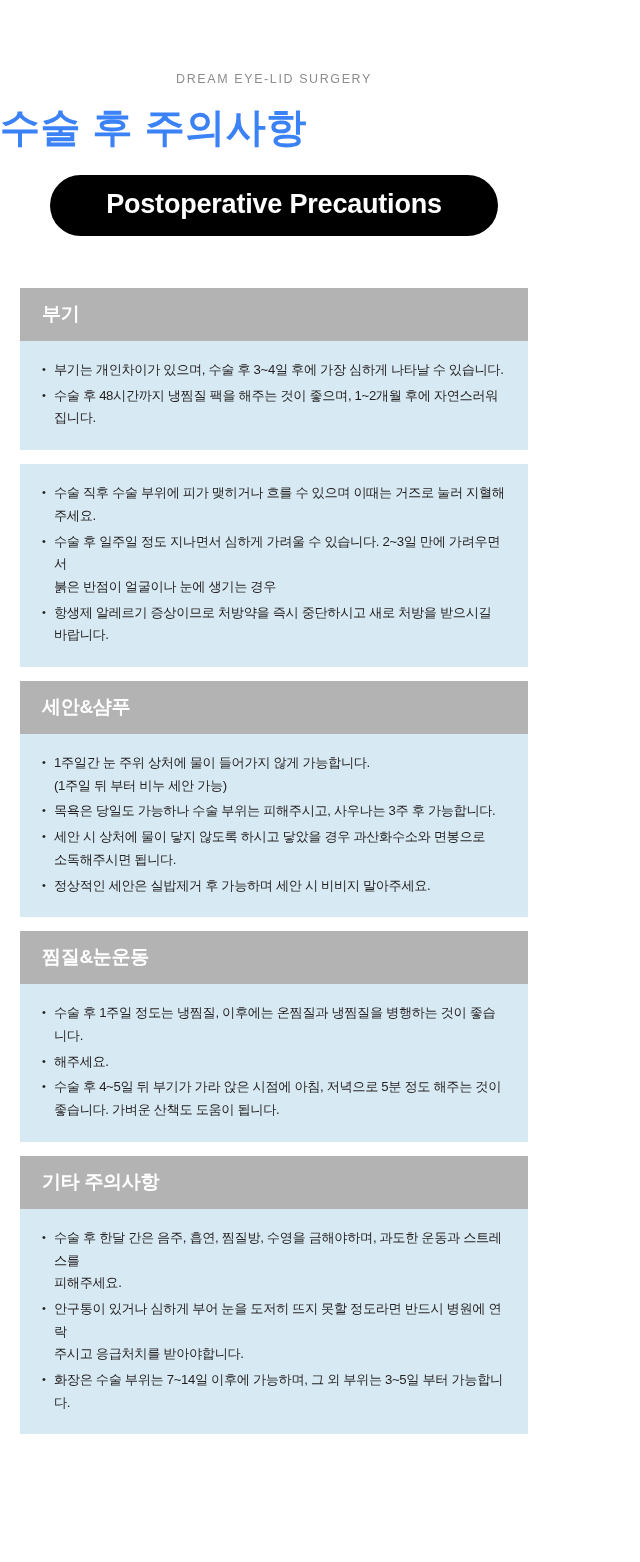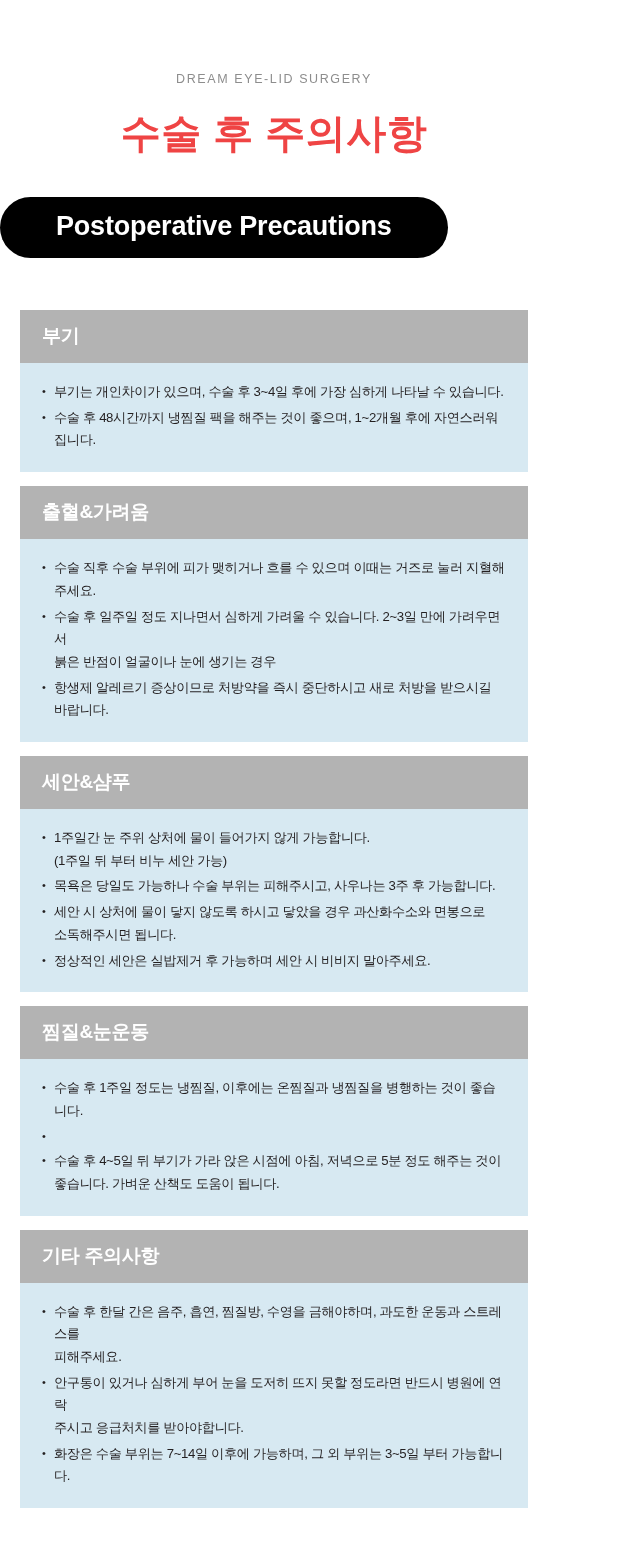--- a/index.html
+++ b/index.html
@@ -17,30 +17,31 @@
     padding-top: 72px;
   }
   .eyebrow {
     text-align: center;
     font-size: 12.5px;
     letter-spacing: 1.6px;
     color: #8d8d8d;
     font-weight: 400;
   }
   .main-title {
-    text-align: center;
+    text-align: left;
     font-size: 40px;
     font-weight: 700;
     letter-spacing: 0.5px;
-    margin-top: 20px;
-    color: #ef4444;
+    margin-top: 14px;
+    color: #3b82f6;
   }
   .pill-wrap {
     display: flex;
-    margin-top: 36px;
+    justify-content: center;
+    margin-top: 20px;
   }
   .pill {
     background: #000000;
     color: #ffffff;
     font-size: 27px;
     font-weight: 700;
     letter-spacing: -0.2px;
     padding: 14px 56px 16px;
     border-radius: 34px;
     line-height: 1.15;
@@ -105,21 +106,20 @@
           <div class="bullet">
             <span class="dot">•</span>
             <span class="txt">
               <span class="sub">수술 후 48시간까지 냉찜질 팩을 해주는 것이 좋으며, 1~2개월 후에 자연스러워</span>
               <span class="sub">집니다.</span>
             </span>
           </div>
         </div>
       </div>
       <div class="section">
-        <div class="sec-head">출혈&amp;가려움</div>
         <div class="sec-body">
           <div class="bullet">
             <span class="dot">•</span>
             <span class="txt">
               <span class="sub">수술 직후 수술 부위에 피가 맺히거나 흐를 수 있으며 이때는 거즈로 눌러 지혈해</span>
               <span class="sub">주세요.</span>
             </span>
           </div>
           <div class="bullet">
             <span class="dot">•</span>
@@ -173,20 +173,21 @@
         <div class="sec-body">
           <div class="bullet">
             <span class="dot">•</span>
             <span class="txt">
               <span class="sub">수술 후 1주일 정도는 냉찜질, 이후에는 온찜질과 냉찜질을 병행하는 것이 좋습니다.</span>
             </span>
           </div>
           <div class="bullet">
             <span class="dot">•</span>
             <span class="txt">
+              <span class="sub">해주세요.</span>
             </span>
           </div>
           <div class="bullet">
             <span class="dot">•</span>
             <span class="txt">
               <span class="sub">수술 후 4~5일 뒤 부기가 가라 앉은 시점에 아침, 저녁으로 5분 정도 해주는 것이</span>
               <span class="sub">좋습니다. 가벼운 산책도 도움이 됩니다.</span>
             </span>
           </div>
         </div>

